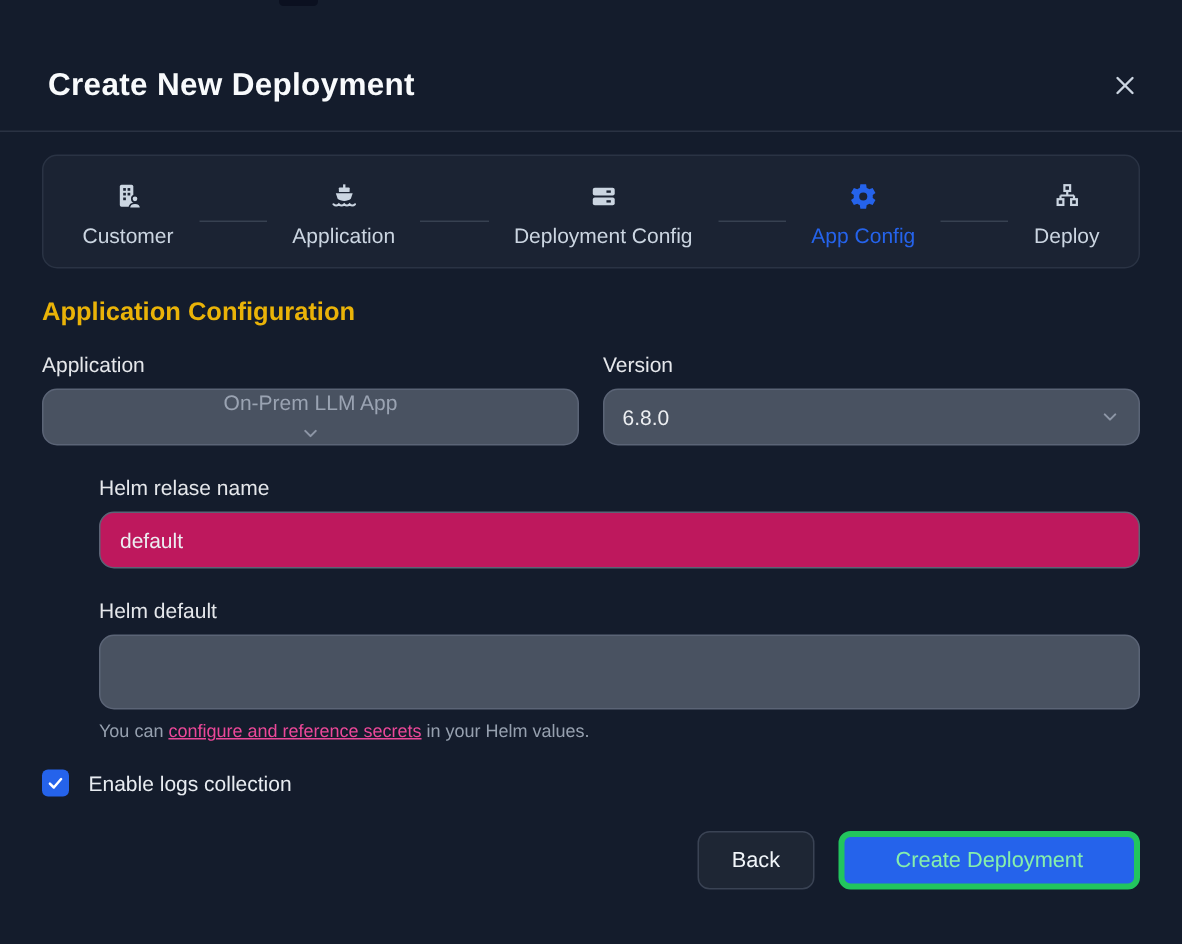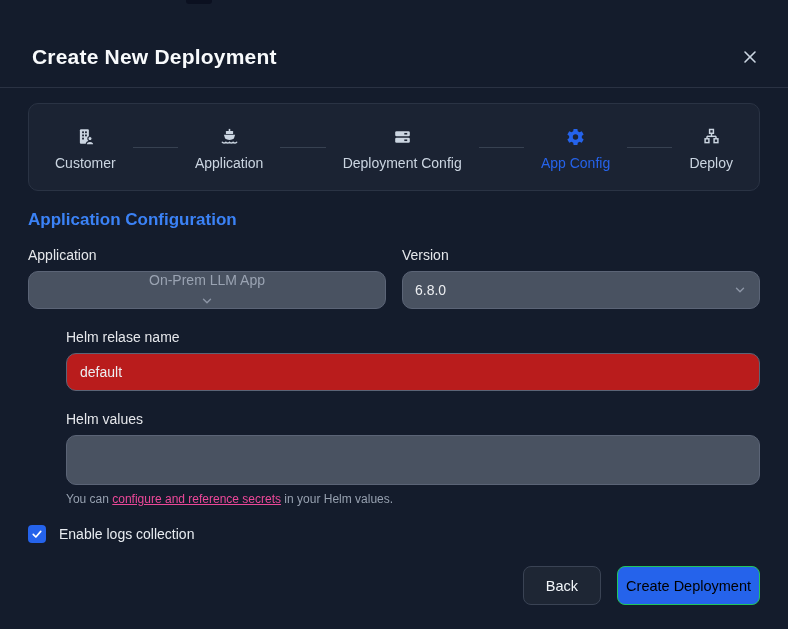--- a/index.html
+++ b/index.html
@@ -27,62 +27,62 @@
     width: 28px; height: 28px; display: flex; align-items: center; justify-content: center;
     background: transparent; border: none; cursor: pointer; color: #cbd5e1; margin-right: -8px;
   }
   
   .content { padding: 15px 28px 0 28px; }
   
   .stepper {
     background: #1b2333;
     border: 1px solid #2a3344;
     border-radius: 10px;
-    height: 88px;
+    height: 76px;
     display: flex;
     align-items: stretch;
     padding: 0 26px;
     gap: 17px;
   }
   .step {
     display: flex; flex-direction: column; align-items: center; justify-content: center;
     gap: 9px; padding-top: 4px; cursor: pointer;
   }
   .step .step-icon { height: 18px; display: flex; align-items: center; color: #cbd5e1; }
   .step .step-label { font-size: 14px; color: #cbd5e1; white-space: nowrap; }
   .step.active .step-icon { color: #2563eb; }
   .step.active .step-label { color: #2563eb; }
   .connector {
     flex: 1; height: 1px; background: #374151;
     align-self: flex-start; margin-top: 43px;
     max-width: 60px; min-width: 24px;
   }
   .connector-wrap { flex: 1; display: flex; justify-content: center; }
   
-  .section-title { font-size: 17px; font-weight: 600; color: #3b82f6; margin: 19px 0 17px 0; }
+  .section-title { font-size: 17px; font-weight: 600; color: #eab308; margin: 19px 0 17px 0; }
   .field-label { font-size: 14px; color: #e5e7eb; margin-bottom: 8px; display: block; }
   .grid-2 { display: flex; gap: 16px; }
   .grid-2 > div { width: 360px; }
   .select-box {
     height: 38px; width: 100%;
     background: #49526180; background-color: #495261;
     border: 1px solid #5b6476;
     border-radius: 10px;
     display: flex; align-items: center; justify-content: space-between;
     padding: 0 12px;
     font-size: 14px;
     cursor: pointer;
   }
   .select-box .chev { color: #8d96a6; display: flex; }
   .select-value { color: #eceef1; }
   .select-box.disabled { cursor: default; flex-direction: column; }
   .select-box.disabled .select-value { color: #9aa3b2; }
   .text-input {
     height: 38px; width: 100%;
-    background: #b91c1c;
+    background: #be185d;
     border: 1px solid #5b6476;
     border-radius: 10px;
     padding: 0 13px;
     font-size: 14px;
     color: #eceef1;
     font-family: "Liberation Sans", sans-serif;
     outline: none;
   }
   .textarea-input {
     height: 50px; width: 100%;
@@ -113,21 +113,21 @@
   .btn {
     height: 39px; border-radius: 8px; font-size: 14.5px;
     font-family: "Liberation Sans", sans-serif;
     display: flex; align-items: center; justify-content: center;
     cursor: pointer;
   }
   .btn-secondary {
     background: #1e2634; border: 1px solid #3a4354; color: #f1f5f9; padding: 0 22px; text-align: center;
   }
   .btn-primary {
-    background: #2563eb; border: 1px solid #22c55e; color: #000000; padding: 0 8px;
+    background: #2563eb; border: 4px solid #22c55e; color: #86efac; padding: 0 34px;
   }
   svg { display: block; }
 </style>
 </head>
 <body>
 
 <div class="artifact-top"></div>
 
 <div class="modal-header">
   <h1 class="modal-title">Create New Deployment</h1>
@@ -253,21 +253,21 @@
       </div>
     </div>
   </div>
 
   <div class="row-gap">
     <label class="field-label">Helm relase name</label>
     <input class="text-input" type="text" value="default" style="">
   </div>
 
   <div class="row-gap">
-    <label class="field-label">Helm values</label>
+    <label class="field-label">Helm default</label>
     <textarea class="textarea-input" style=""></textarea>
     <div class="helper-text"><span>You can </span><a>configure and reference secrets</a><span> in your Helm values.</span></div>
   </div>
 
   <div class="checkbox-row">
     <span class="checkbox">
       <span>
         <svg width="12" height="12" viewBox="0 0 16 16" fill="none" stroke="#ffffff" stroke-width="2.2" stroke-linecap="round" stroke-linejoin="round">
             <polyline points="3 8.5 6.5 12 13 4.5"></polyline>
           </svg>

